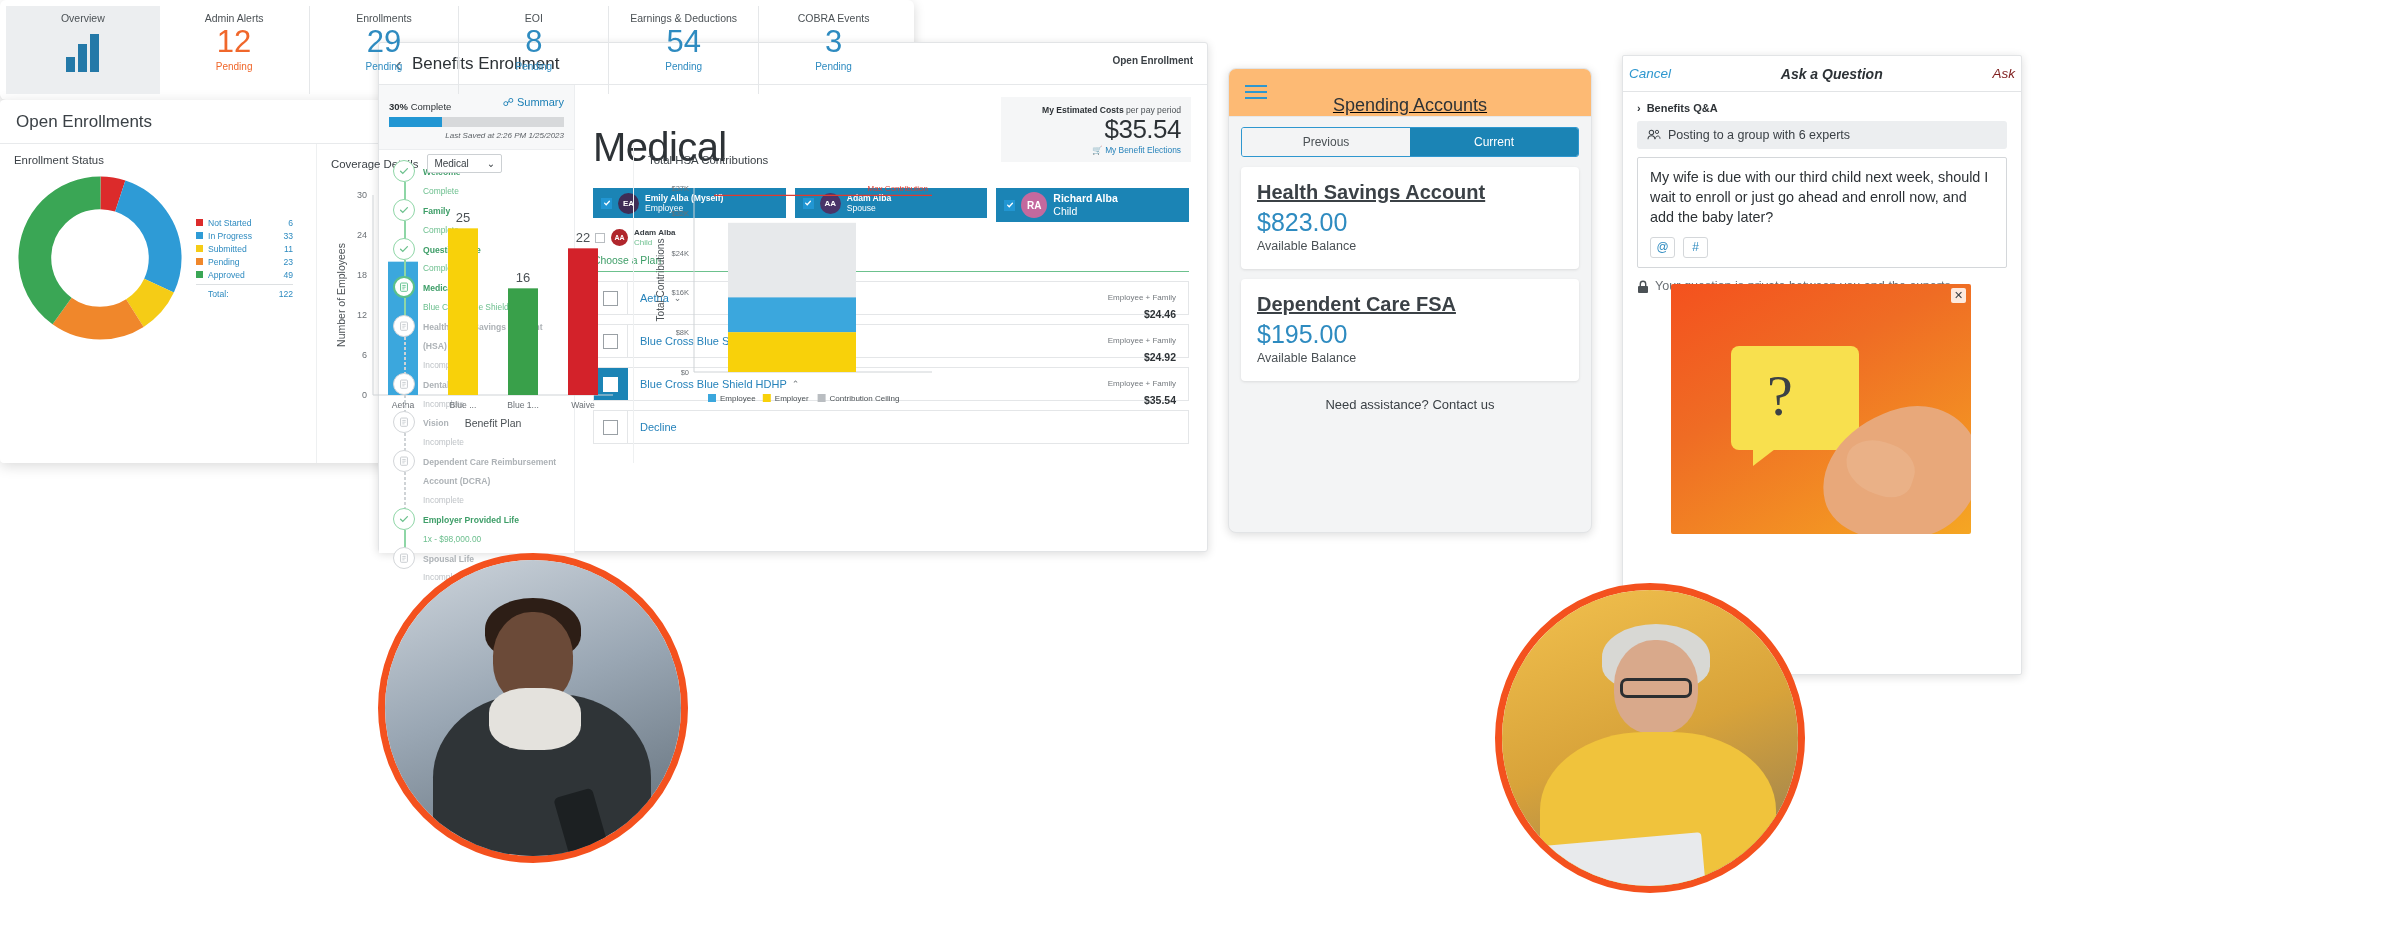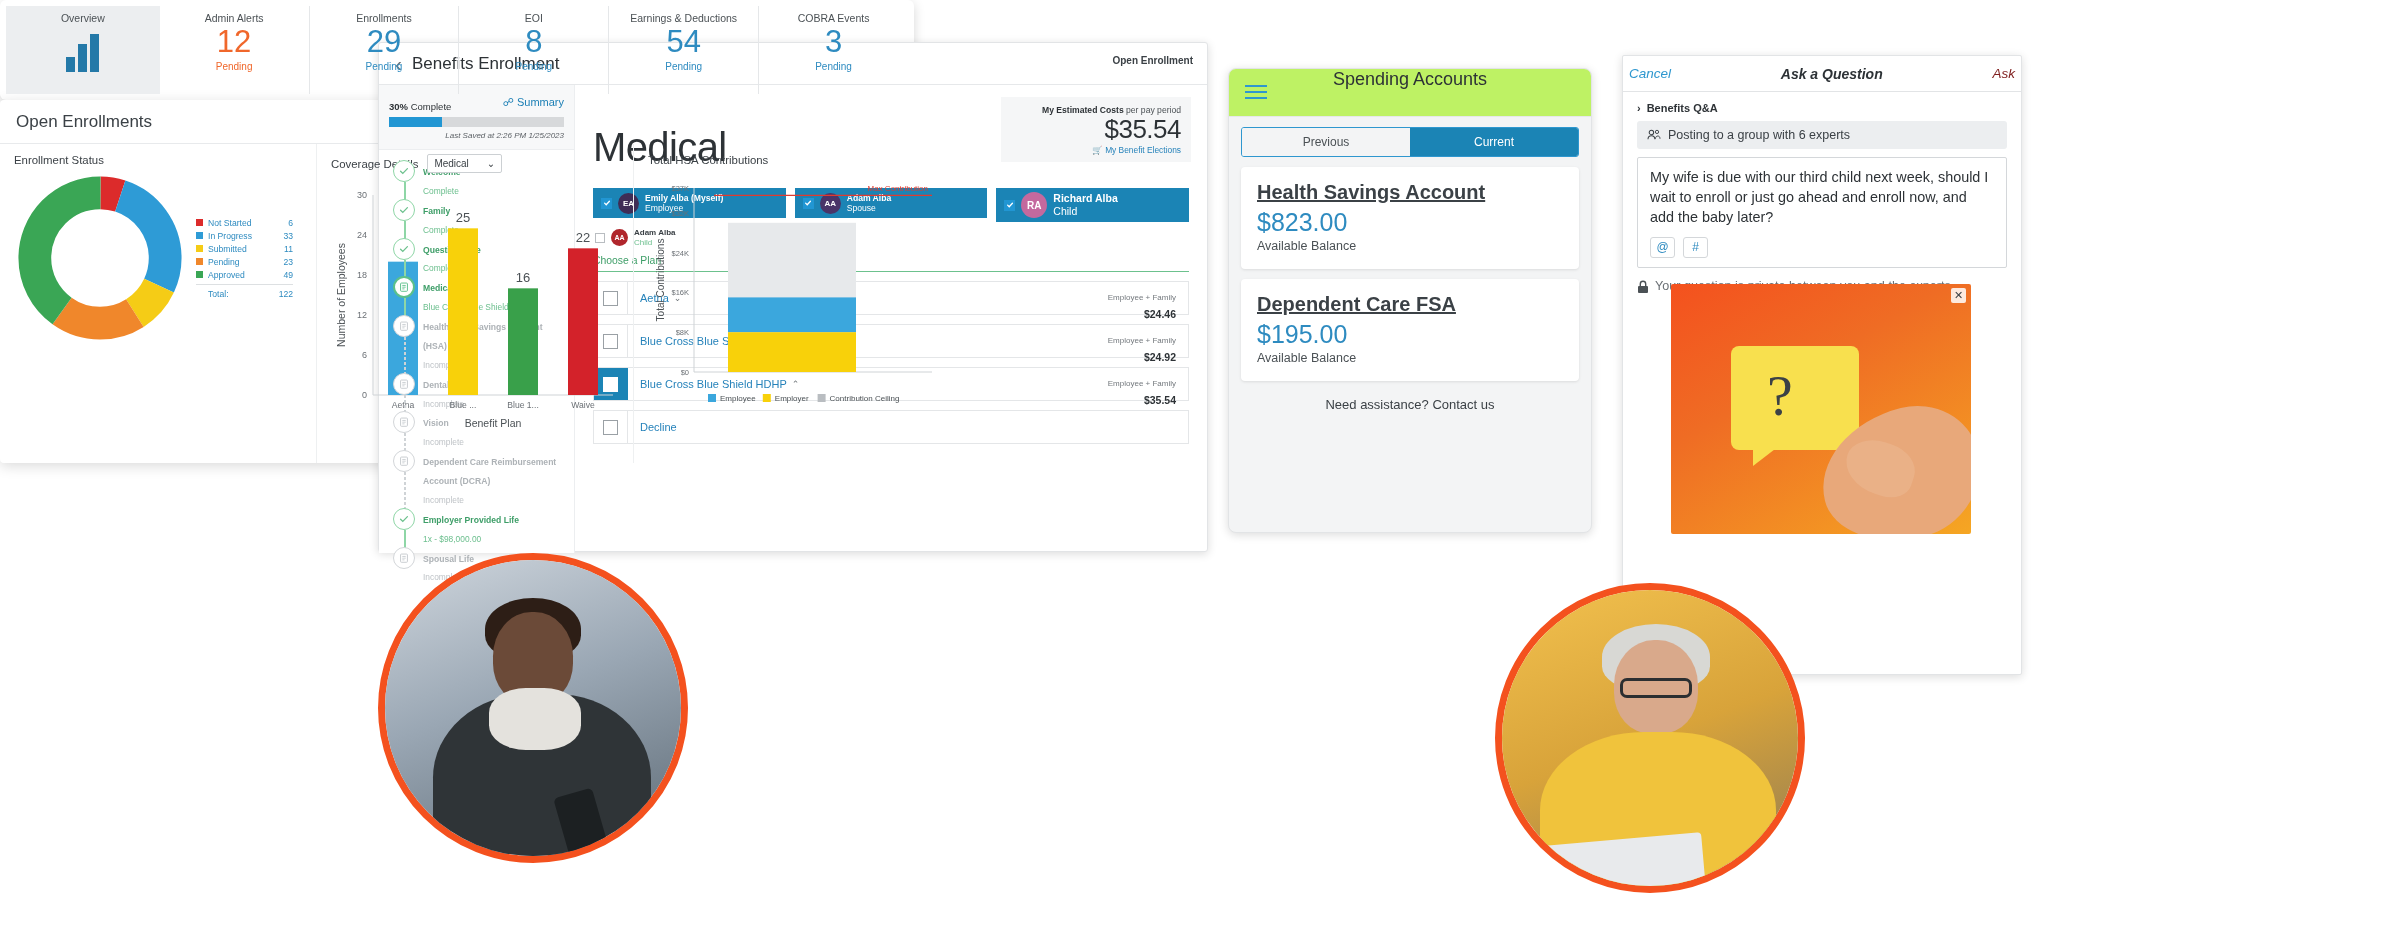--- a/index.html
+++ b/index.html
@@ -100,22 +100,22 @@
   .planrow .pname { flex: 1; display: flex; align-items: center; padding-left: 12px;
                     font-size: 11px; color: #2582ba; gap: 5px; }
   .planrow .chev { font-size: 9px; color: #6d7478; }
   .planrow .pcost { text-align: right; padding: 4px 12px 0 0; }
   .planrow .pcost .t { font-size: 8px; color: #74797e; }
   .planrow .pcost .v { font-size: 10.5px; font-weight: bold; color: #2d3236; }
 
   
   #spend { left: 1228px; top: 68px; width: 364px; height: 465px; border-radius: 8px;
            background: #f3f4f5; overflow: hidden; }
-  #spend .sbar { height: 48px; background: #bef264; display: flex; align-items: flex-start;
-                 justify-content: center; position: relative; border-bottom: 1px solid #e6e8ea; }
+  #spend .sbar { height: 48px; background: #fdba74; display: flex; align-items: flex-end;
+                 justify-content: center; position: relative; border-bottom: 1px solid #e6e8ea; text-decoration: underline; }
   #spend .sbar .title { font-size: 18px; color: #2d3236; }
   #spend .burger { position: absolute; left: 16px; top: 16px; width: 22px; }
   #spend .burger span { display: block; height: 2px; background: #2e97cf; margin-bottom: 4px; }
   #spend .seg { display: flex; margin: 10px 12px 0; border-radius: 3px; overflow: hidden;
                 border: 1px solid #2e97cf; }
   #spend .seg div { flex: 1; text-align: center; font-size: 12px; padding: 7px 0;
                     color: #4b5155; background: #f3f4f5; }
   #spend .seg div.on { background: #1b84b5; color: #fff; }
   #spend .acct { background: #fff; margin: 10px 12px 0; border-radius: 4px; padding: 14px 16px 16px;
                  box-shadow: 0 1px 3px rgba(0,0,0,.10); }

